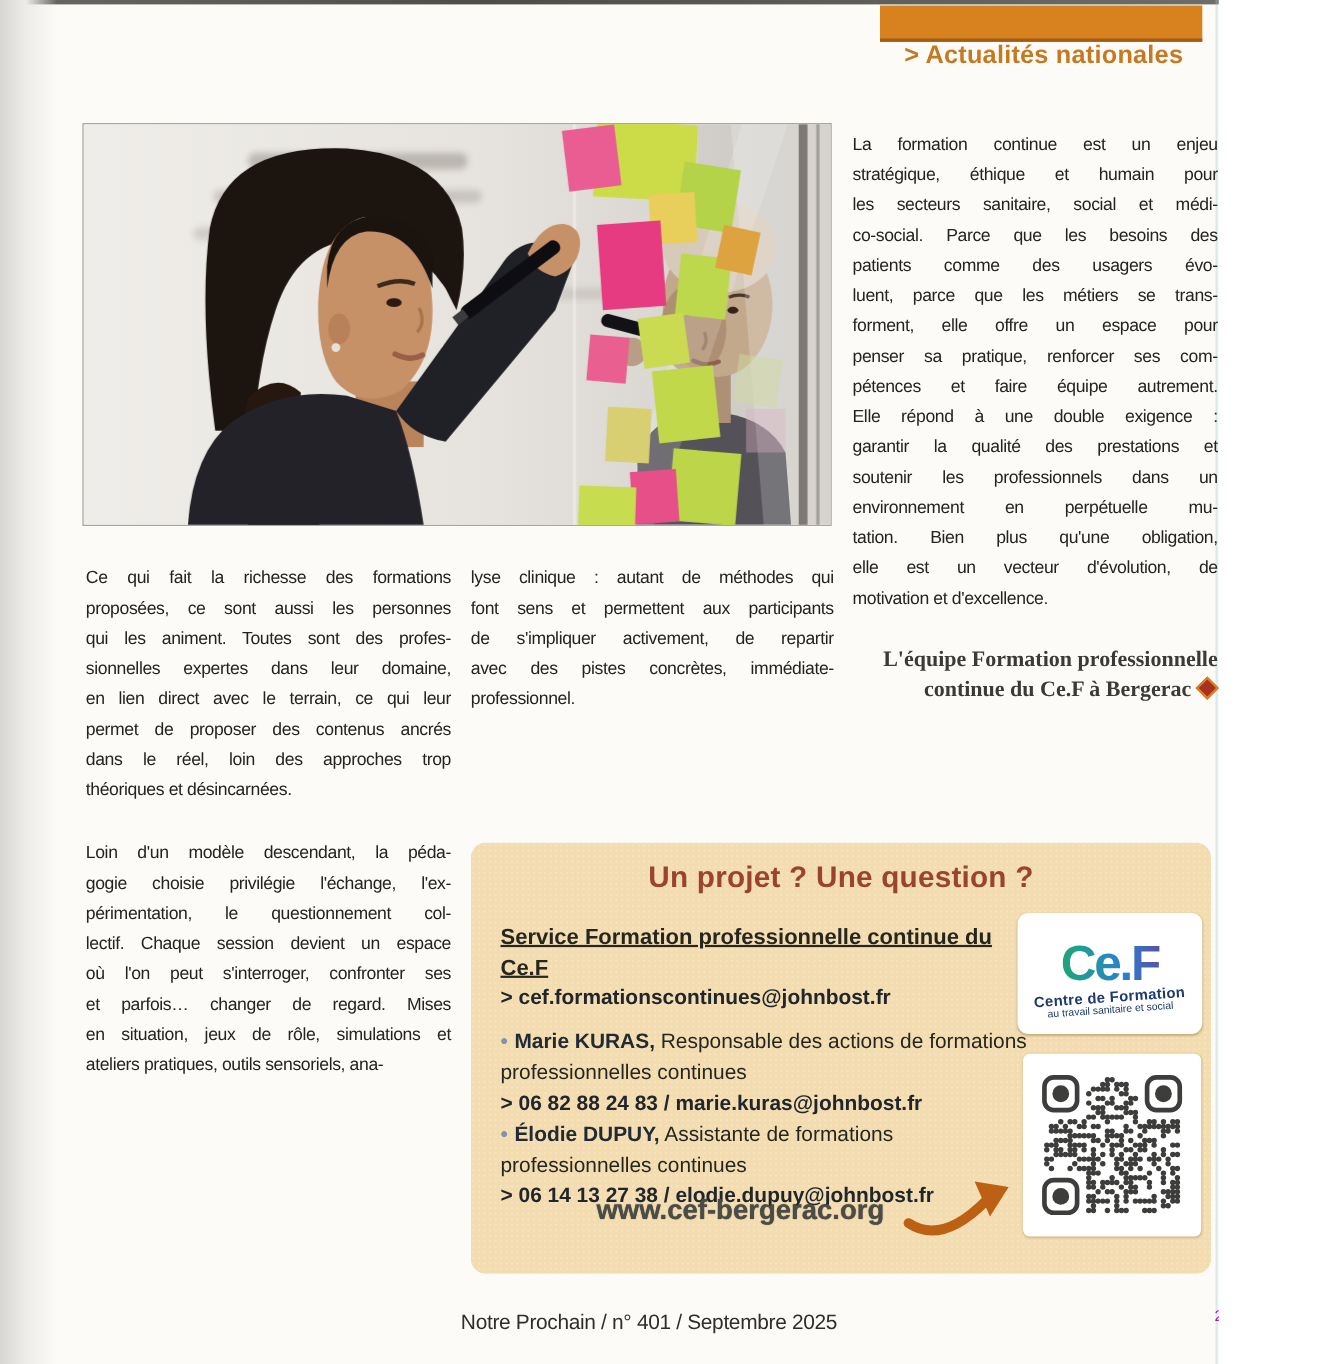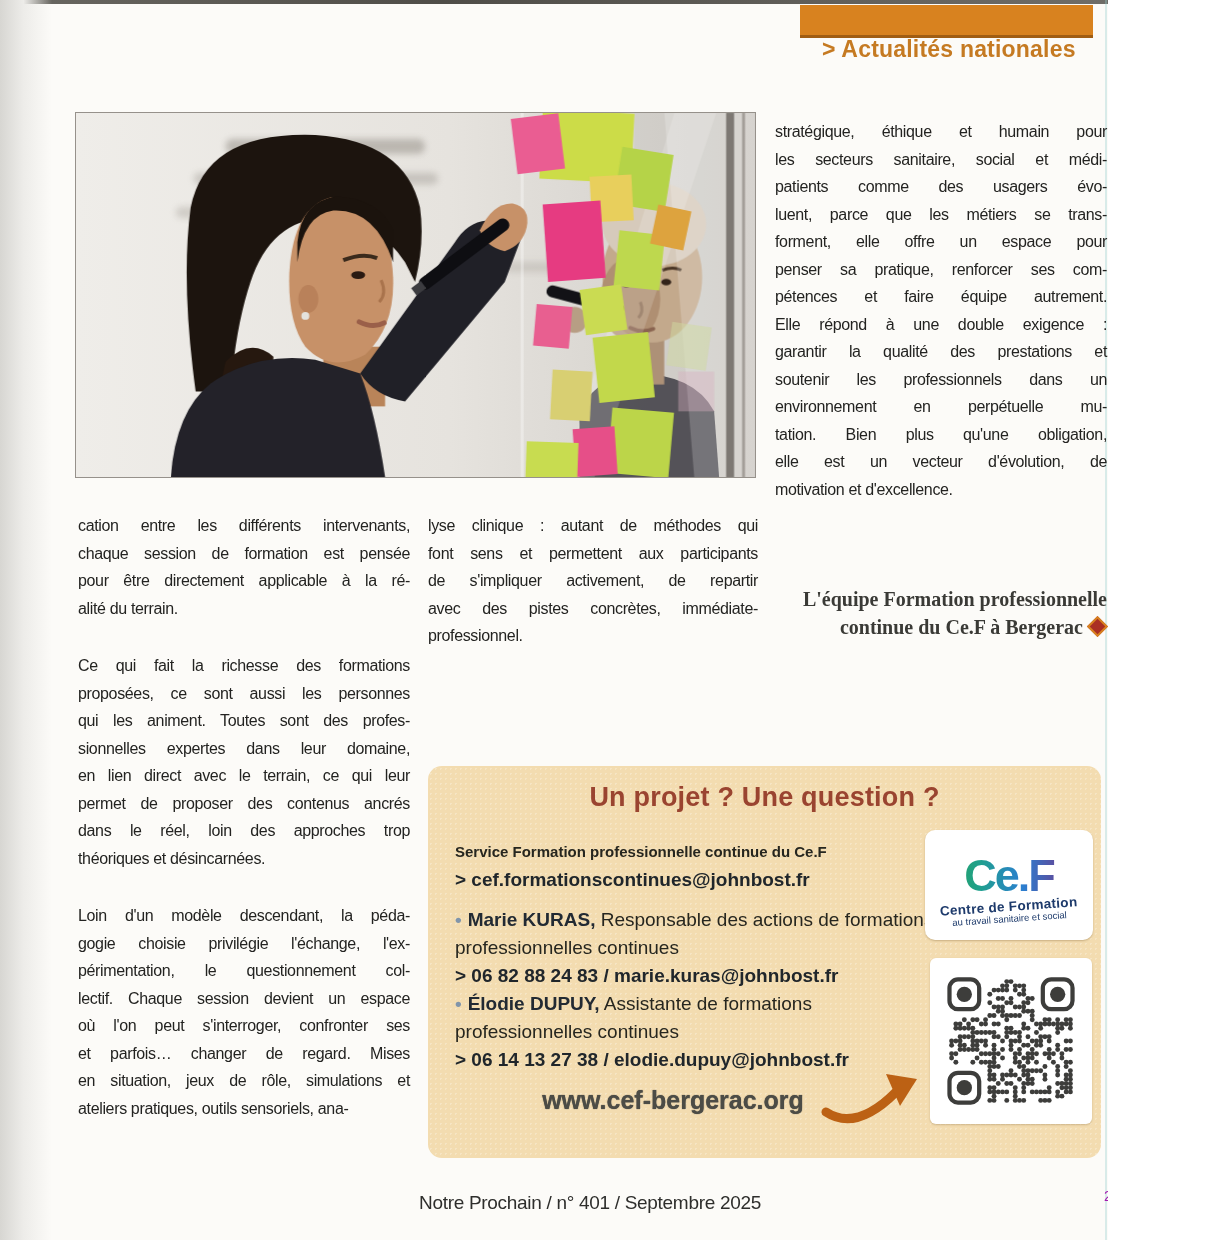--- a/index.html
+++ b/index.html
@@ -37,21 +37,21 @@
   .diamond{display:inline-block;width:11px;height:11px;background:var(--diamond-red,#aa2f23);
            border:2px solid var(--accent-orange,#d8821f);transform:rotate(45deg);margin-left:7px;margin-right:2px;}
 
   
   .box{position:absolute;left:428px;top:766px;width:673px;height:392px;border-radius:14px;
        background:var(--box-bg,#f3dcb0);
        background-image:radial-gradient(rgba(255,255,255,.25) 1px,transparent 1px);background-size:5px 5px;}
   .box-title{padding-top:16px;text-align:center;font-size:27px;font-weight:bold;
              color:var(--title-red,#9a4430);letter-spacing:.2px;}
   .box-left{position:absolute;left:27px;top:72px;width:488px;font-size:19px;line-height:28px;color:#26261f;}
-  .svc{font-weight:bold;font-size:15px;}
+  .svc{font-weight:bold;font-size:20px;text-decoration:underline;}
   .email-line,.phone-line{font-weight:bold;color:#20262b;}
   .contact{margin-top:12px;}
   .bullet{color:var(--bullet-blue,#8195aa);font-weight:bold;margin-right:6px;}
   .cname{font-weight:bold;color:#222a33;}
   .website{position:absolute;left:60px;top:320px;width:370px;text-align:center;
            font-size:25px;font-weight:bold;color:#4c4c46;text-shadow:0 0 1px #3c3c38;}
   .arrow{position:absolute;left:388px;top:300px;width:110px;height:62px;}
   .logo-card{position:absolute;left:497px;top:64px;width:168px;height:110px;background:#fff;border-radius:10px;
              box-shadow:0 1px 2px rgba(120,90,40,.35);text-align:center;overflow:hidden;}
   .logo-text{margin-top:23px;font-size:45px;font-weight:bold;letter-spacing:-2px;line-height:46px;
@@ -164,26 +164,20 @@
         <g transform="rotate(-37 428 112)">
           <rect x="324" y="106" width="110" height="13" rx="6" fill="#0e0e12"></rect>
           <rect x="316" y="108" width="12" height="9" fill="#3c3c40"></rect>
         </g>
       </g>
     </svg>
   </div>
 
   <div class="col col-left">
       <div class="para">
-        <div class="line">cation entre les différents intervenants,</div>
-        <div class="line">chaque session de formation est pensée</div>
-        <div class="line">pour être directement applicable à la ré-</div>
-        <div class="line lastline">alité du terrain.</div>
-      </div>
-      <div class="para">
         <div class="line">Ce qui fait la richesse des formations</div>
         <div class="line">proposées, ce sont aussi les personnes</div>
         <div class="line">qui les animent. Toutes sont des profes-</div>
         <div class="line">sionnelles expertes dans leur domaine,</div>
         <div class="line">en lien direct avec le terrain, ce qui leur</div>
         <div class="line">permet de proposer des contenus ancrés</div>
         <div class="line">dans le réel, loin des approches trop</div>
         <div class="line lastline">théoriques et désincarnées.</div>
       </div>
       <div class="para">
@@ -201,22 +195,24 @@
       <div class="para">
         <div class="line">lyse clinique : autant de méthodes qui</div>
         <div class="line">font sens et permettent aux participants</div>
         <div class="line">de s'impliquer activement, de repartir</div>
         <div class="line">avec des pistes concrètes, immédiate-</div>
         <div class="line lastline">professionnel.</div>
       </div>
     </div>
   <div class="col col-right">
       <div class="para">
+        <div class="line">La formation continue est un enjeu</div>
         <div class="line">stratégique, éthique et humain pour</div>
         <div class="line">les secteurs sanitaire, social et médi-</div>
+        <div class="line">co-social. Parce que les besoins des</div>
         <div class="line">patients comme des usagers évo-</div>
         <div class="line">luent, parce que les métiers se trans-</div>
         <div class="line">forment, elle offre un espace pour</div>
         <div class="line">penser sa pratique, renforcer ses com-</div>
         <div class="line">pétences et faire équipe autrement.</div>
         <div class="line">Elle répond à une double exigence :</div>
         <div class="line">garantir la qualité des prestations et</div>
         <div class="line">soutenir les professionnels dans un</div>
         <div class="line">environnement en perpétuelle mu-</div>
         <div class="line">tation. Bien plus qu'une obligation,</div>

